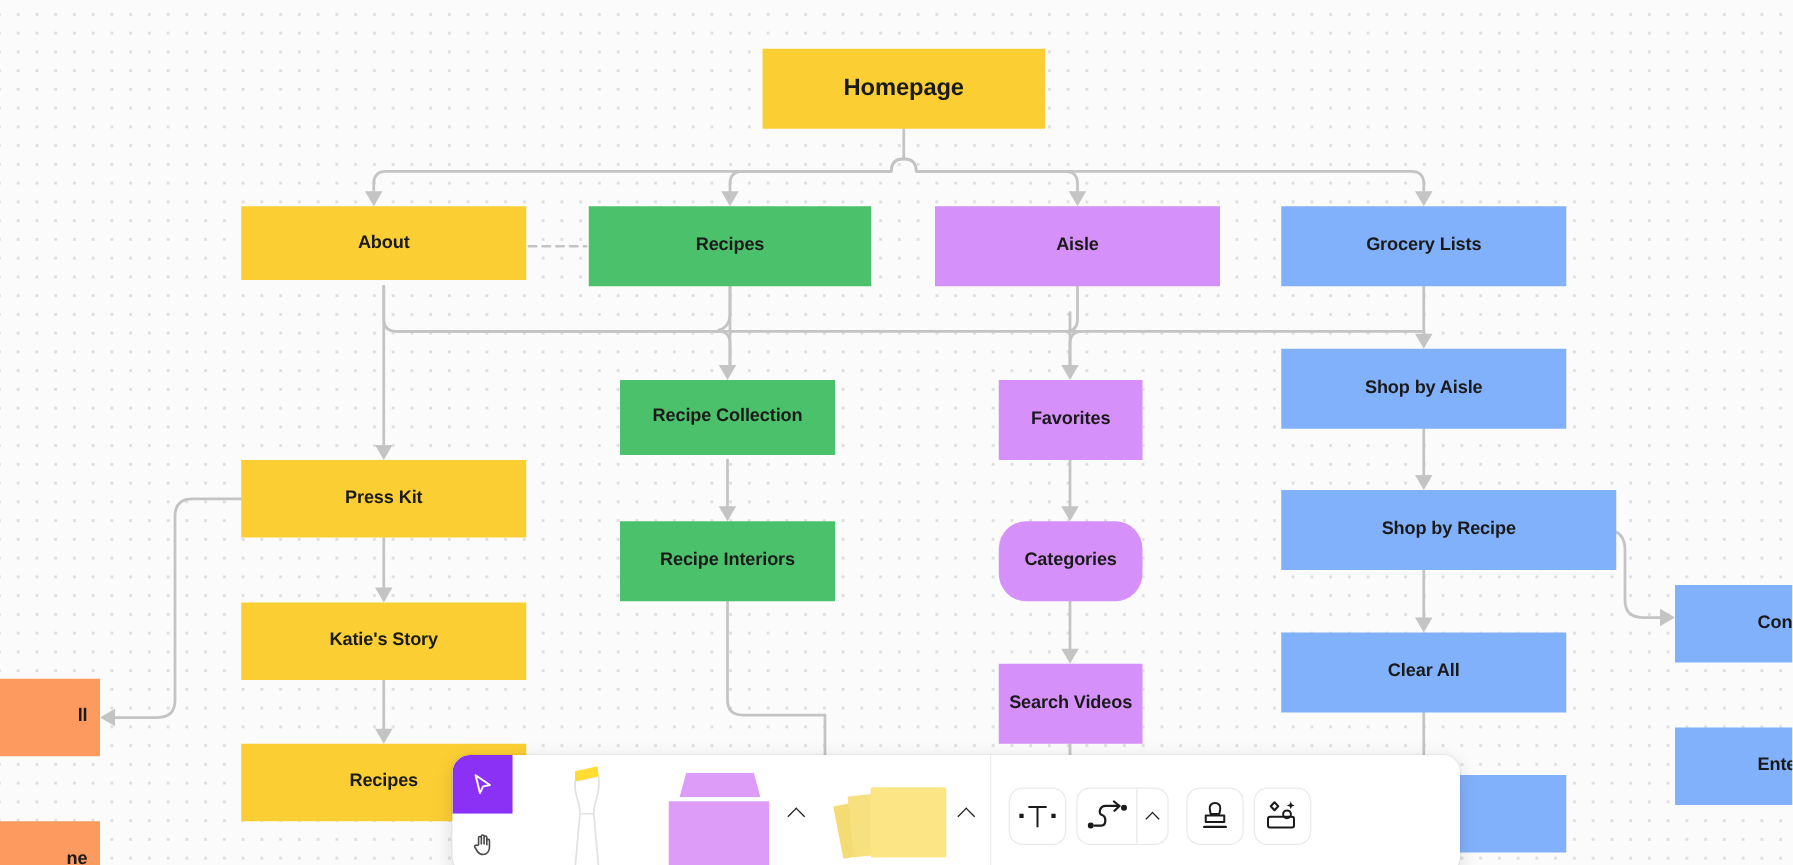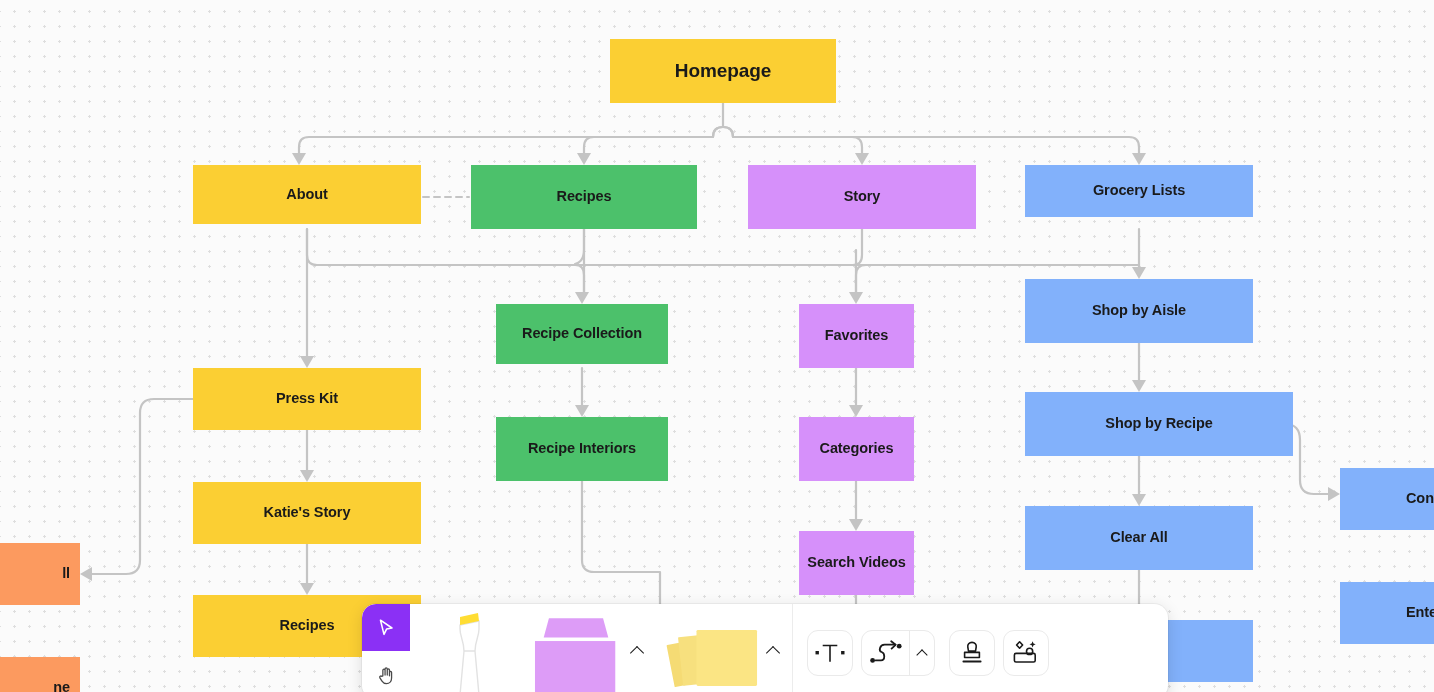--- a/index.html
+++ b/index.html
@@ -268,35 +268,35 @@
   <div class="node c-yellow root" style="left:610px; top:39px; width:226px; height:64px;">
     <span>Homepage</span>
   </div>
   <div class="node c-yellow" style="left:193px; top:165px; width:228px; height:59px;">
     <span>About</span>
   </div>
   <div class="node c-green" style="left:471px; top:165px; width:226px; height:64px;">
     <span>Recipes</span>
   </div>
   <div class="node c-purple" style="left:748px; top:165px; width:228px; height:64px;">
-    <span>Story</span>
-  </div>
-  <div class="node c-blue" style="left:1025px; top:165px; width:228px; height:52px;">
+    <span>Aisle</span>
+  </div>
+  <div class="node c-blue" style="left:1025px; top:165px; width:228px; height:64px;">
     <span>Grocery Lists</span>
   </div>
   <div class="node c-green" style="left:496px; top:304px; width:172px; height:60px;">
     <span>Recipe Collection</span>
   </div>
   <div class="node c-purple" style="left:799px; top:304px; width:115px; height:64px;">
     <span>Favorites</span>
   </div>
   <div class="node c-green" style="left:496px; top:417px; width:172px; height:64px;">
     <span>Recipe Interiors</span>
   </div>
-  <div class="node c-purple" style="left:799px; top:417px; width:115px; height:64px;">
+  <div class="node c-purple" style="left:799px; top:417px; width:115px; height:64px;border-radius:22px;">
     <span>Categories</span>
   </div>
   <div class="node c-purple" style="left:799px; top:531px; width:115px; height:64px;">
     <span>Search Videos</span>
   </div>
   <div class="node c-blue" style="left:1025px; top:279px; width:228px; height:64px;">
     <span>Shop by Aisle</span>
   </div>
   <div class="node c-blue" style="left:1025px; top:392px; width:268px; height:64px;">
     <span>Shop by Recipe</span>

